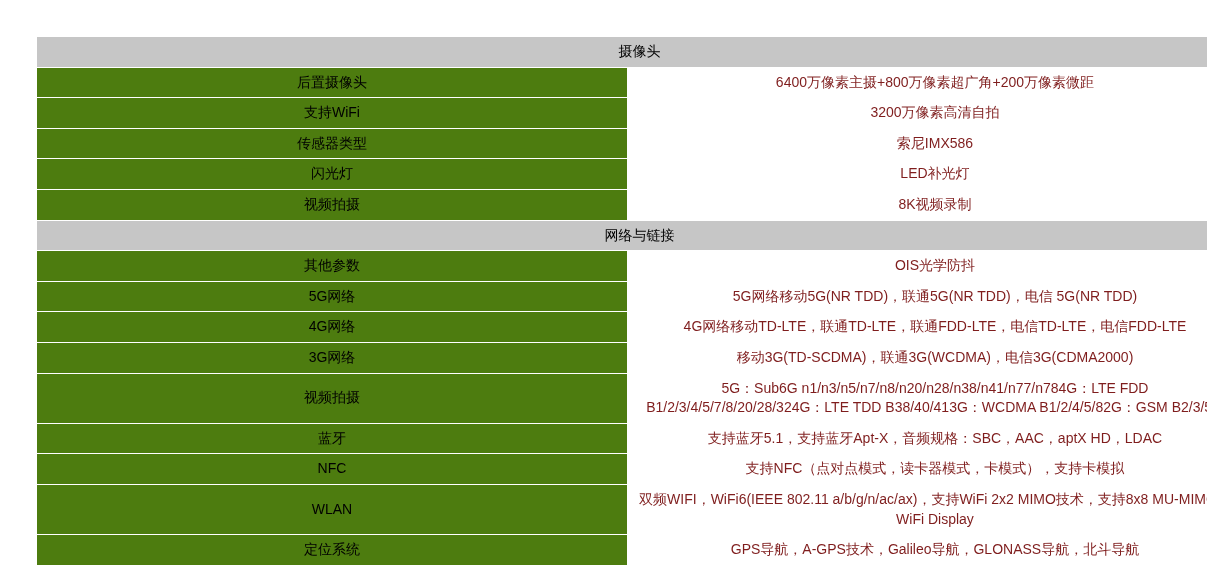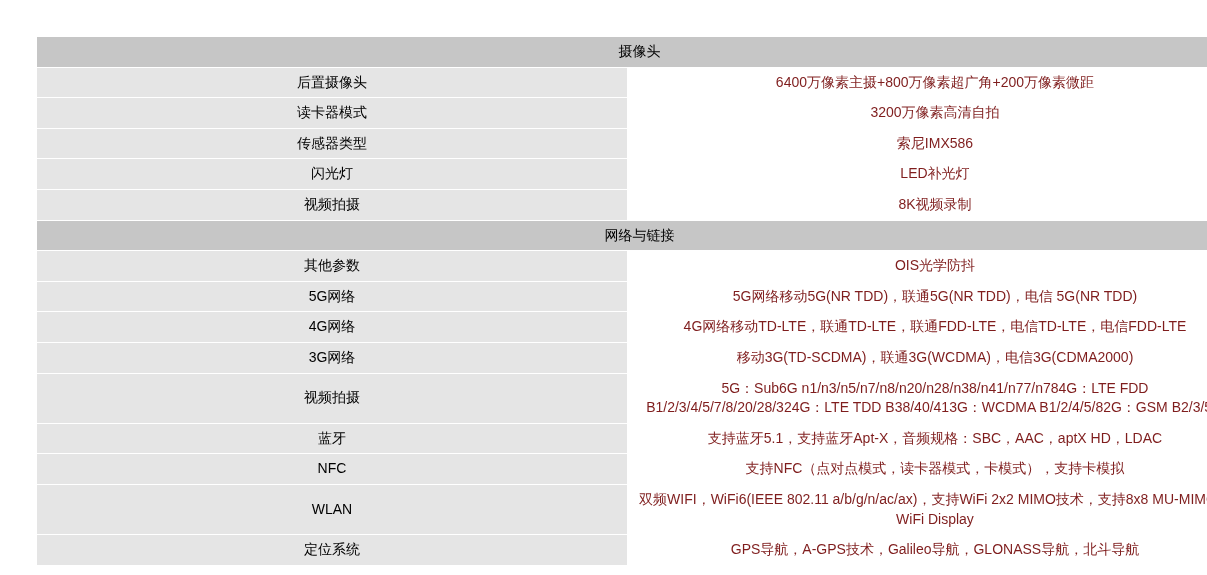--- a/index.html
+++ b/index.html
@@ -19,21 +19,21 @@
     padding: 5px 10px;
     text-align: center;
     vertical-align: middle;
     line-height: 1.4;
   }
   .section-header {
     background: #c6c6c6;
     font-weight: normal;
   }
   .label-cell {
-    background: #e5e5e5;
+    background: #4d7c0f;
     color: #000;
     width: 49%;
   }
   .value-cell {
     background: #fff;
     color: #7f1d1d;
     width: 51%;
   }
 </style>
 </head>
@@ -46,21 +46,21 @@
   </colgroup>
   <tbody>
       <tr>
         <td colspan="2" class="section-header">摄像头</td>
       </tr>
       <tr>
         <td class="label-cell">后置摄像头</td>
         <td class="value-cell">6400万像素主摄+800万像素超广角+200万像素微距</td>
       </tr>
       <tr>
-        <td class="label-cell">读卡器模式</td>
+        <td class="label-cell">支持WiFi</td>
         <td class="value-cell">3200万像素高清自拍</td>
       </tr>
       <tr>
         <td class="label-cell">传感器类型</td>
         <td class="value-cell">索尼IMX586</td>
       </tr>
       <tr>
         <td class="label-cell">闪光灯</td>
         <td class="value-cell">LED补光灯</td>
       </tr>

